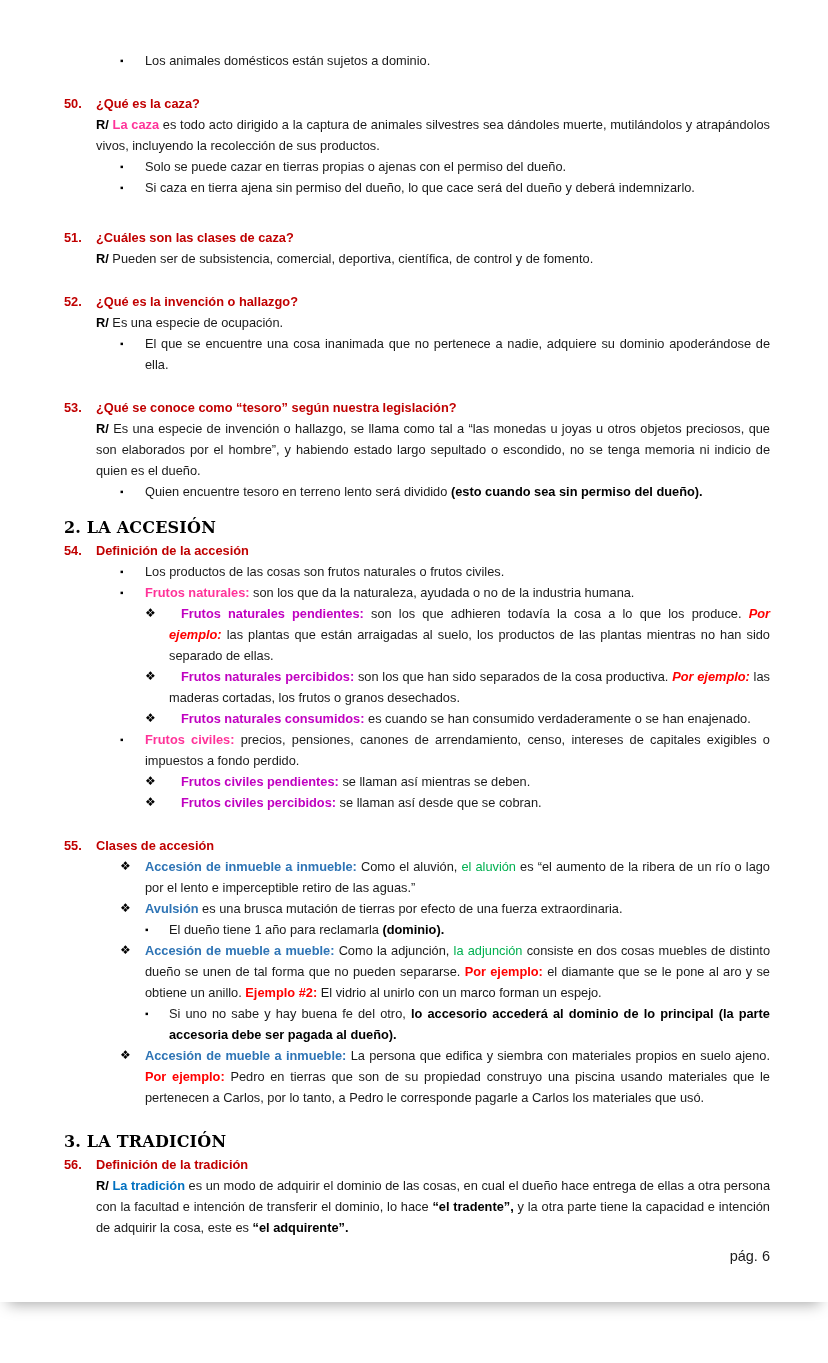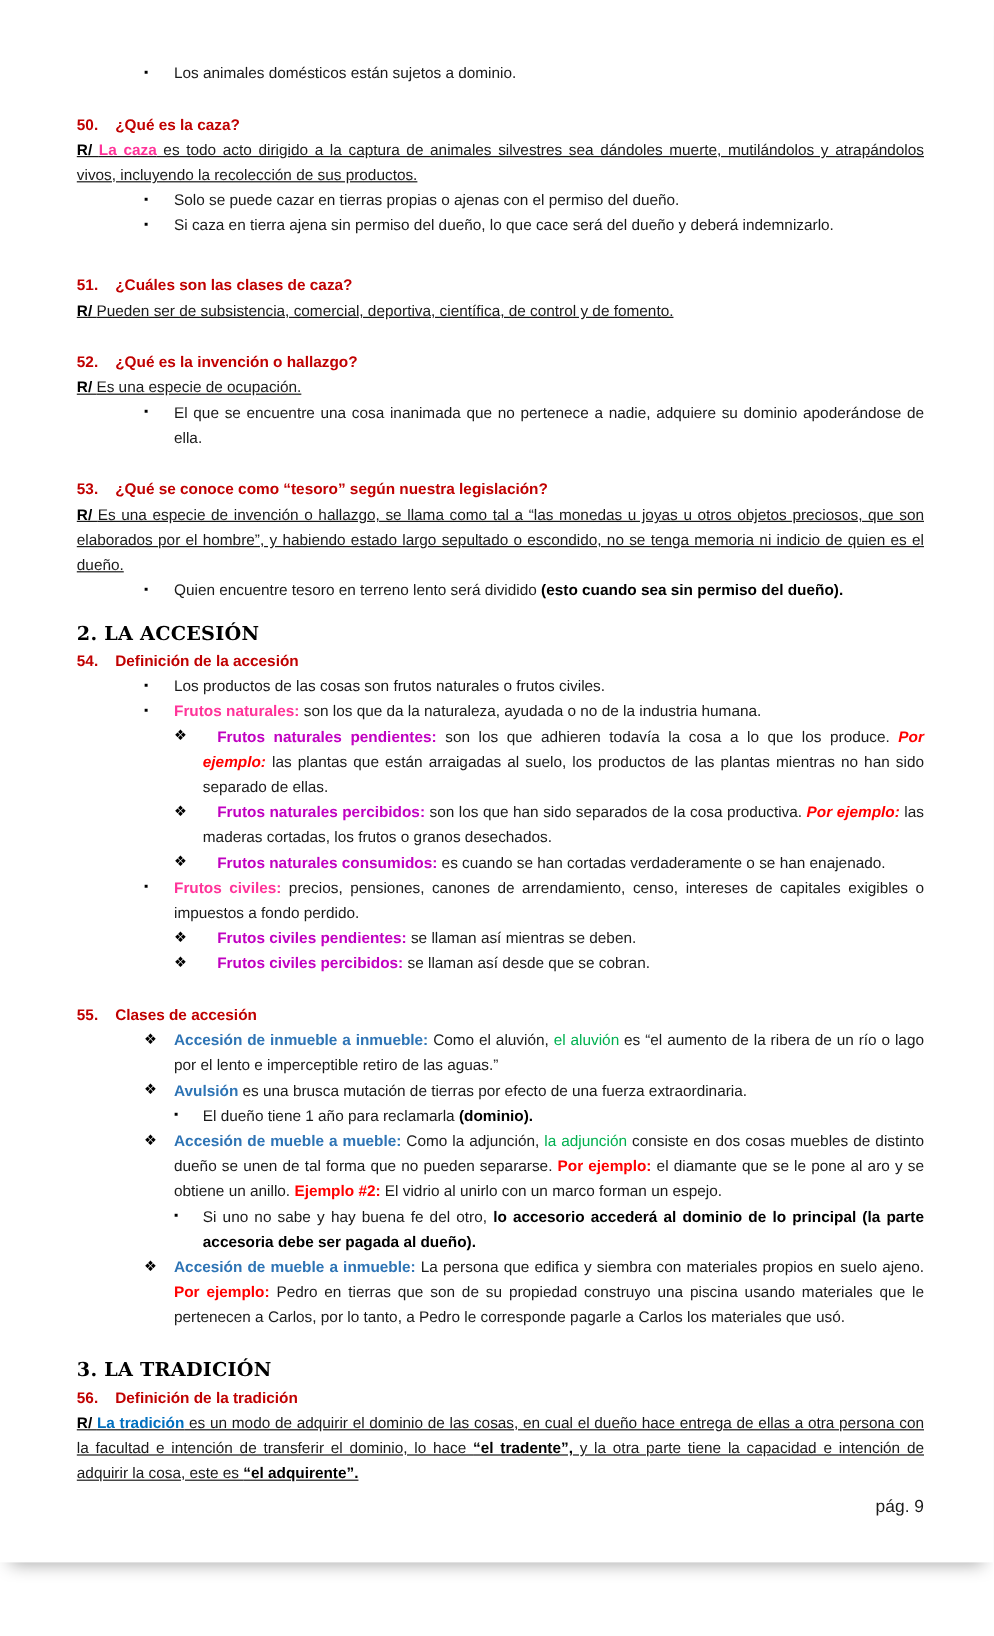--- a/index.html
+++ b/index.html
@@ -4,21 +4,21 @@
 <style>
   html,body{margin:0;padding:0;background:#ffffff;}
   body{width:828px;height:1363px;overflow:hidden;font-family:"Liberation Sans",sans-serif;}
   .page{
     width:828px;min-height:1302px;box-sizing:border-box;
     background:#ffffff;
     padding:50px 58px 0 64px;
     box-shadow:0 10px 14px -8px rgba(0,0,0,0.35);
     font-size:12.8px;line-height:21px;color:#1a1a1a;
   }
-  .para{text-align:justify;text-decoration:underline;}
+  .para{margin-left:32px;text-align:justify;}
   .question{color:#C00000;font-weight:bold;}
   .qnum{display:inline-block;width:32px;}
   .sec-heading{
     font-family:"DejaVu Serif",serif;font-weight:800;
     font-size:16px;line-height:24px;color:#000;letter-spacing:0.2px;
   }
   .li{position:relative;text-align:justify;}
   .li1{margin-left:56px;padding-left:25px;}
   .li2{margin-left:81px;padding-left:24px;}
   .marker{position:absolute;left:0;top:0;color:#000;}
@@ -57,31 +57,31 @@
       <div class="question"><span class="qnum">53.</span><span>¿Qué se conoce como “tesoro” según nuestra legislación?</span></div>
       <div class="para"><span class="r-b">R/ </span><span>Es una especie de invención o hallazgo, se llama como tal a “las monedas u joyas u otros objetos preciosos, que son elaborados por el hombre”, y habiendo estado largo sepultado o escondido, no se tenga memoria ni indicio de quien es el dueño.</span></div>
       <div class="li li1"><span class="marker m-sq">▪</span><span>Quien encuentre tesoro en terreno lento será dividido </span><span class="r-b">(esto cuando sea sin permiso del dueño).</span></div>
       <div style="height: 14px;"></div>
       <div class="sec-heading">2. LA ACCESIÓN</div>
       <div class="question"><span class="qnum">54.</span><span>Definición de la accesión</span></div>
       <div class="li li1"><span class="marker m-sq">▪</span><span>Los productos de las cosas son frutos naturales o frutos civiles.</span></div>
       <div class="li li1"><span class="marker m-sq">▪</span><span class="r-pk">Frutos naturales:</span><span> son los que da la naturaleza, ayudada o no de la industria humana.</span></div>
       <div class="li li2"><span class="marker m-di">❖</span><span class="r-mg">Frutos naturales pendientes:</span><span> son los que adhieren todavía la cosa a lo que los produce. </span><span class="r-ri">Por ejemplo:</span><span> las plantas que están arraigadas al suelo, los productos de las plantas mientras no han sido separado de ellas.</span></div>
       <div class="li li2"><span class="marker m-di">❖</span><span class="r-mg">Frutos naturales percibidos:</span><span> son los que han sido separados de la cosa productiva. </span><span class="r-ri">Por ejemplo:</span><span> las maderas cortadas, los frutos o granos desechados.</span></div>
-      <div class="li li2"><span class="marker m-di">❖</span><span class="r-mg">Frutos naturales consumidos:</span><span> es cuando se han cortadas verdaderamente o se han enajenado.</span></div>
+      <div class="li li2"><span class="marker m-di">❖</span><span class="r-mg">Frutos naturales consumidos:</span><span> es cuando se han consumido verdaderamente o se han enajenado.</span></div>
       <div class="li li1"><span class="marker m-sq">▪</span><span class="r-pk">Frutos civiles:</span><span> precios, pensiones, canones de arrendamiento, censo, intereses de capitales exigibles o impuestos a fondo perdido.</span></div>
       <div class="li li2"><span class="marker m-di">❖</span><span class="r-mg">Frutos civiles pendientes:</span><span> se llaman así mientras se deben.</span></div>
       <div class="li li2"><span class="marker m-di">❖</span><span class="r-mg">Frutos civiles percibidos:</span><span> se llaman así desde que se cobran.</span></div>
       <div style="height: 22px;"></div>
       <div class="question"><span class="qnum">55.</span><span>Clases de accesión</span></div>
       <div class="li li1"><span class="marker m-di">❖</span><span class="r-bl2">Accesión de inmueble a inmueble:</span><span> Como el aluvión, </span><span class="r-gr">el aluvión</span><span> es “el aumento de la ribera de un río o lago por el lento e imperceptible retiro de las aguas.”</span></div>
       <div class="li li1"><span class="marker m-di">❖</span><span class="r-bl2">Avulsión</span><span> es una brusca mutación de tierras por efecto de una fuerza extraordinaria.</span></div>
       <div class="li li2"><span class="marker m-sq">▪</span><span>El dueño tiene 1 año para reclamarla </span><span class="r-b">(dominio).</span></div>
       <div class="li li1"><span class="marker m-di">❖</span><span class="r-bl2">Accesión de mueble a mueble:</span><span> Como la adjunción, </span><span class="r-gr">la adjunción</span><span> consiste en dos cosas muebles de distinto dueño se unen de tal forma que no pueden separarse. </span><span class="r-rd">Por ejemplo:</span><span> el diamante que se le pone al aro y se obtiene un anillo. </span><span class="r-rd">Ejemplo #2:</span><span> El vidrio al unirlo con un marco forman un espejo.</span></div>
       <div class="li li2"><span class="marker m-sq">▪</span><span>Si uno no sabe y hay buena fe del otro, </span><span class="r-or">lo accesorio accederá al dominio de lo principal </span><span class="r-b">(la parte accesoria debe ser pagada al dueño).</span></div>
       <div class="li li1"><span class="marker m-di">❖</span><span class="r-bl2">Accesión de mueble a inmueble:</span><span> La persona que edifica y siembra con materiales propios en suelo ajeno. </span><span class="r-rd">Por ejemplo:</span><span> Pedro en tierras que son de su propiedad construyo una piscina usando materiales que le pertenecen a Carlos, por lo tanto, a Pedro le corresponde pagarle a Carlos los materiales que usó.</span></div>
       <div style="height: 22px;"></div>
       <div class="sec-heading">3. LA TRADICIÓN</div>
       <div class="question"><span class="qnum">56.</span><span>Definición de la tradición</span></div>
       <div class="para"><span class="r-b">R/ </span><span class="r-bl">La tradición</span><span> es un modo de adquirir el dominio de las cosas, en cual el dueño hace entrega de ellas a otra persona con la facultad e intención de transferir el dominio, lo hace </span><span class="r-or">“el tradente”,</span><span> y la otra parte tiene la capacidad e intención de adquirir la cosa, este es </span><span class="r-or">“el adquirente”.</span></div>
     </div>
-  <div class="footer">pág. 9</div>
+  <div class="footer">pág. 6</div>
 </div>
 
 </body></html>

